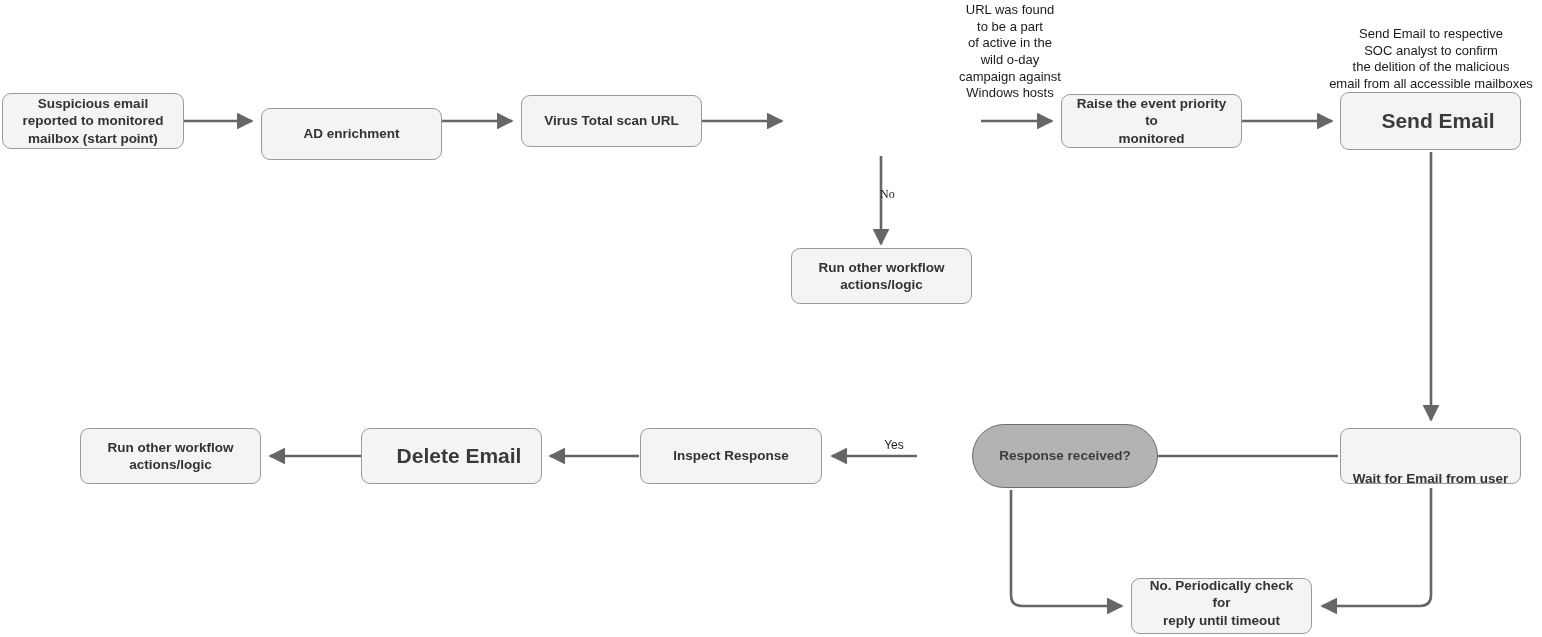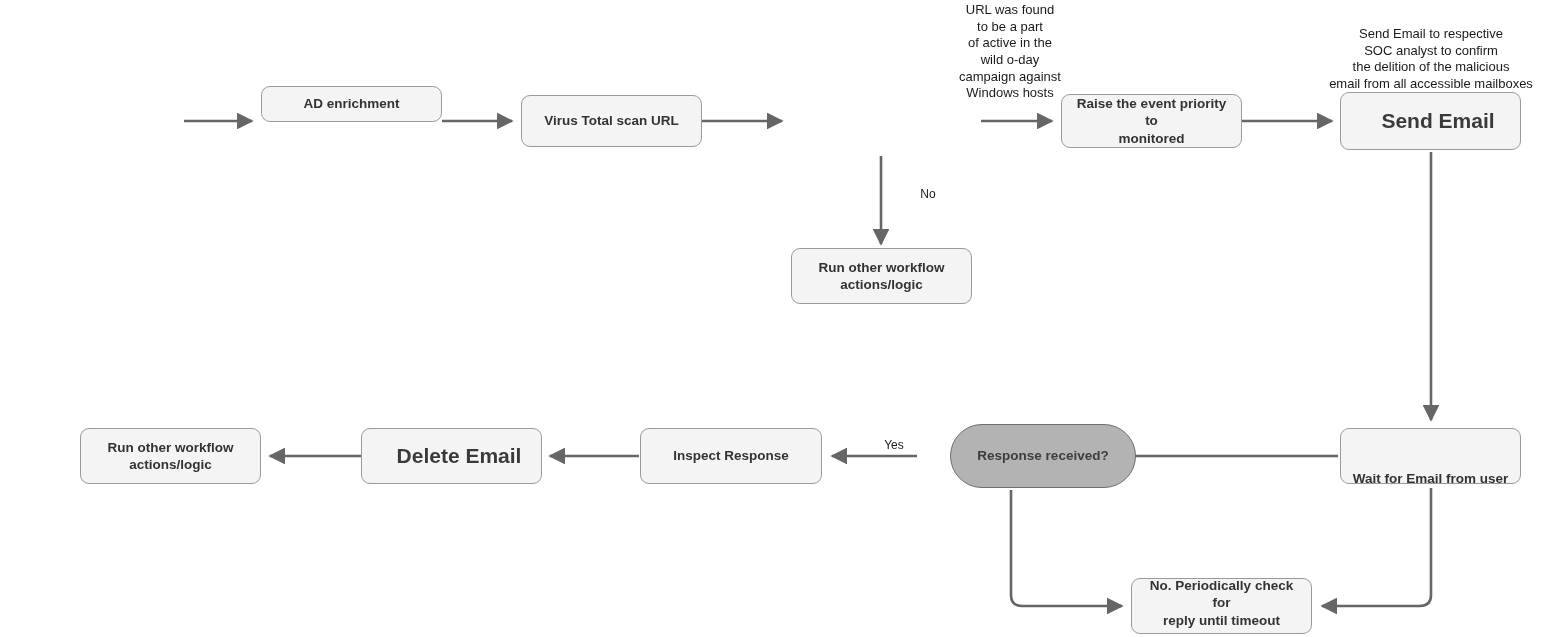--- a/index.html
+++ b/index.html
@@ -94,22 +94,27 @@
       <path d="M 1431 152 L 1431 420"></path>
       <path d="M 1338 456 L 1112 456"></path>
       <path d="M 917 456 L 832 456"></path>
       <path d="M 639 456 L 550 456"></path>
       <path d="M 361 456 L 270 456"></path>
       <path d="M 1011 490 L 1011 595 Q 1011 606 1022 606 L 1122 606"></path>
       <path d="M 1431 488 L 1431 595 Q 1431 606 1420 606 L 1322 606"></path>
     </g>
   </svg>
 
+  <div class="node process" style="left:2px; top:93px; width:182px; height:56px;">
+    <span style="white-space:pre-line;">Suspicious email
+reported to monitored
+mailbox (start point)</span>
+  </div>
 
-  <div class="node process" style="left:261px; top:86px; width:181px; height:36px;text-align:right;">
+  <div class="node process" style="left:261px; top:108px; width:181px; height:52px;text-align:right;">
     <span style="white-space:pre-line;">AD enrichment</span>
   </div>
 
   <div class="node process" style="left:521px; top:95px; width:181px; height:52px;">
     <span style="white-space:pre-line;">Virus Total scan URL</span>
   </div>
 
 
   <div class="node process" style="left:1061px; top:94px; width:181px; height:54px;">
     <span style="white-space:pre-line;">Raise the event priority to
@@ -122,21 +127,21 @@
 
   <div class="node process" style="left:791px; top:248px; width:181px; height:56px;">
     <span style="white-space:pre-line;">Run other workflow
 actions/logic</span>
   </div>
 
   <div class="node process" style="left:1340px; top:428px; width:181px; height:56px;">
     <span style="white-space:pre-line;margin-top:45px;">Wait for Email from user</span>
   </div>
 
-  <div class="node decision" style="left:950px; top:424px; width:186px; height:64px;">
+  <div class="node decision" style="left:972px; top:424px; width:186px; height:64px;">
     <span style="white-space:pre-line;">Response received?</span>
   </div>
 
   <div class="node process" style="left:640px; top:428px; width:182px; height:56px;text-align:center;">
     <span style="white-space:pre-line;">Inspect Response</span>
   </div>
 
   <div class="node process big" style="left:361px; top:428px; width:181px; height:56px;">
     <span style="white-space:pre-line;">Delete Email</span>
   </div>
@@ -156,18 +161,18 @@
 of active in the
 wild o-day
 campaign against
 Windows hosts</div>
 
   <div class="edge-label tiny" style="left:1311px; top:26px; width:240px;">Send Email to respective
 SOC analyst to confirm
 the delition of the malicious
 email from all accessible mailboxes</div>
 
-  <div class="edge-label" style="left:908px; top:187px; width:40px; text-align:center;">No</div>
+  <div class="edge-label" style="left:880px; top:187px; width:40px; text-align:left;font-family:Liberation Serif, serif;">No</div>
 
 
   <div class="edge-label" style="left:872px; top:438px; width:44px;">Yes</div>
 
 </div>
 
 </body></html>

